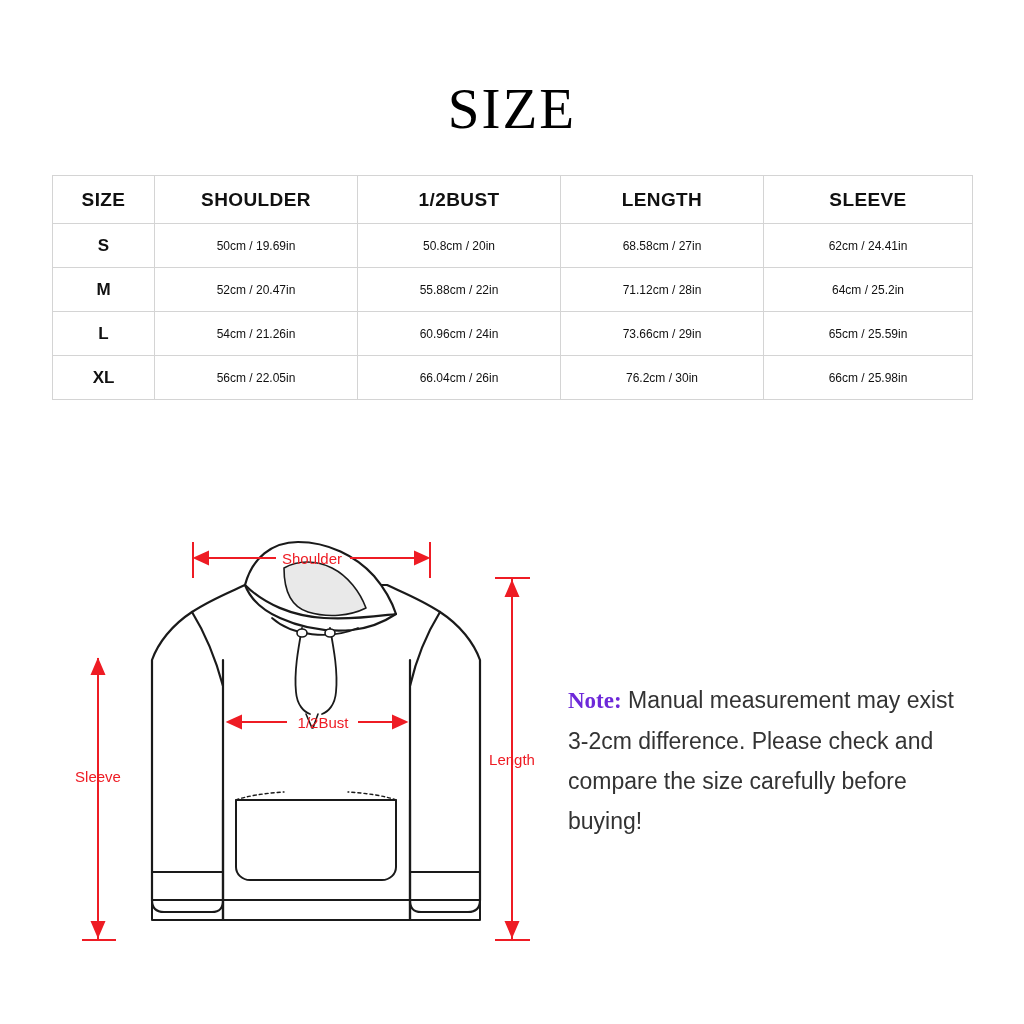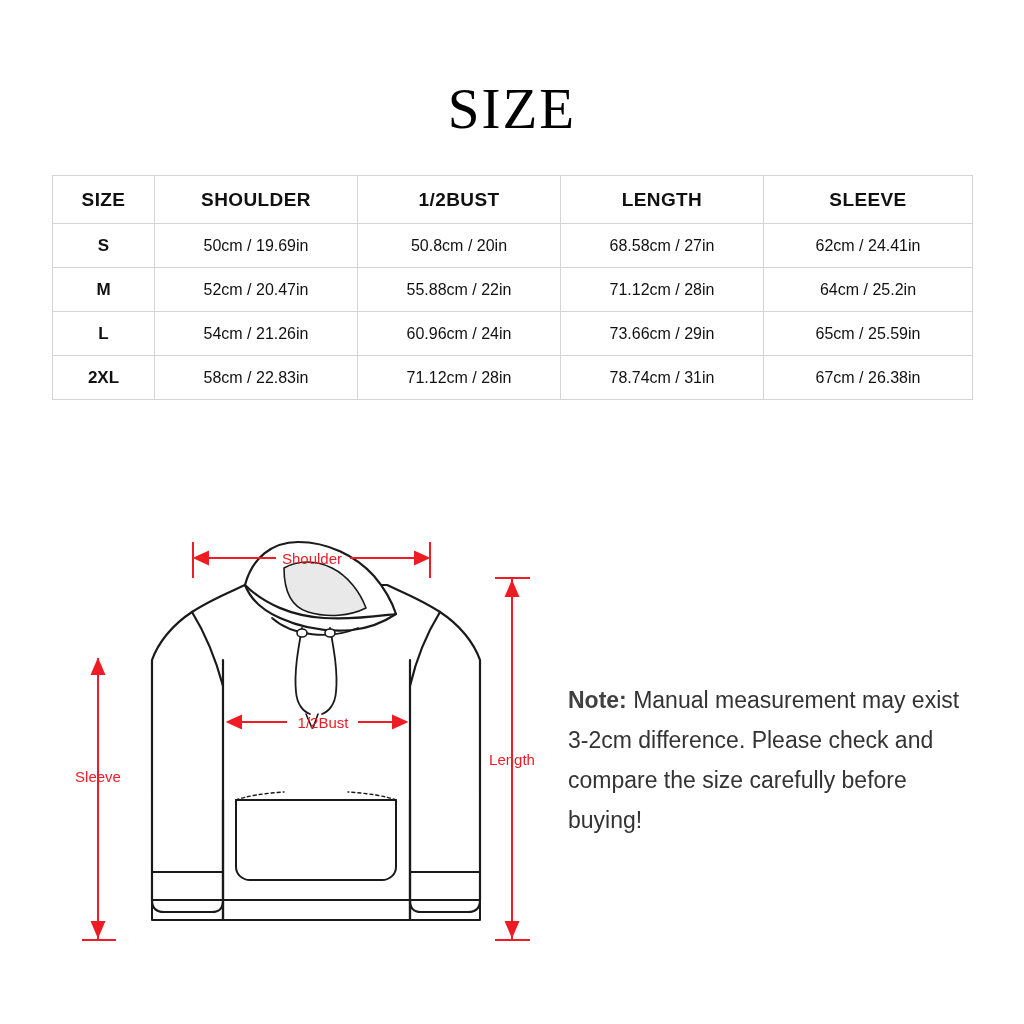--- a/index.html
+++ b/index.html
@@ -45,21 +45,21 @@
     color: #111;
   }
   #size-table th {
     height: 45px;
     font-size: 19px;
     font-weight: bold;
     letter-spacing: .4px;
   }
   #size-table td {
     height: 41px;
-    font-size: 16px;
+    font-size: 12px;
   }
   #size-table td.size-col {
     font-weight: bold;
     font-size: 17px;
   }
   .col-size    { width: 102px; }
   .col-shoulder{ width: 203px; }
   .col-bust    { width: 203px; }
   .col-length  { width: 203px; }
   .col-sleeve  { width: 209px; }
@@ -79,21 +79,22 @@
     position: absolute;
     top: 680px;
     left: 568px;
     width: 400px;
     font-size: 23px;
     line-height: 40px;
     color: #333;
   }
   #note .note-label {
     font-weight: bold;
-    color: #404040;
+    color: #6d28d9;
+    font-family: Liberation Serif, serif;
   }
 </style>
 </head>
 <body>
 
 <div id="size-title">SIZE</div>
 
 <table id="size-table">
   <colgroup>
     <col class="col-size">
@@ -127,25 +128,25 @@
       <td>64cm / 25.2in</td>
     </tr>
     <tr>
       <td class="size-col">L</td>
       <td>54cm / 21.26in</td>
       <td>60.96cm / 24in</td>
       <td>73.66cm / 29in</td>
       <td>65cm / 25.59in</td>
     </tr>
     <tr>
-      <td class="size-col">2XL</td>
-      <td>58cm / 22.83in</td>
-      <td>71.12cm / 28in</td>
-      <td>78.74cm / 31in</td>
-      <td>67cm / 26.38in</td>
+      <td class="size-col">XL</td>
+      <td>56cm / 22.05in</td>
+      <td>66.04cm / 26in</td>
+      <td>76.2cm / 30in</td>
+      <td>66cm / 25.98in</td>
     </tr>
   </tbody>
 </table>
 
 <div id="illustration">
   <svg width="520" height="500" viewBox="0 0 520 500" xmlns="http://www.w3.org/2000/svg">
 
     <g fill="#ffffff" stroke="#1a1a1a" stroke-width="2.2" stroke-linejoin="round" stroke-linecap="round">
 
       <path d="M205,85

